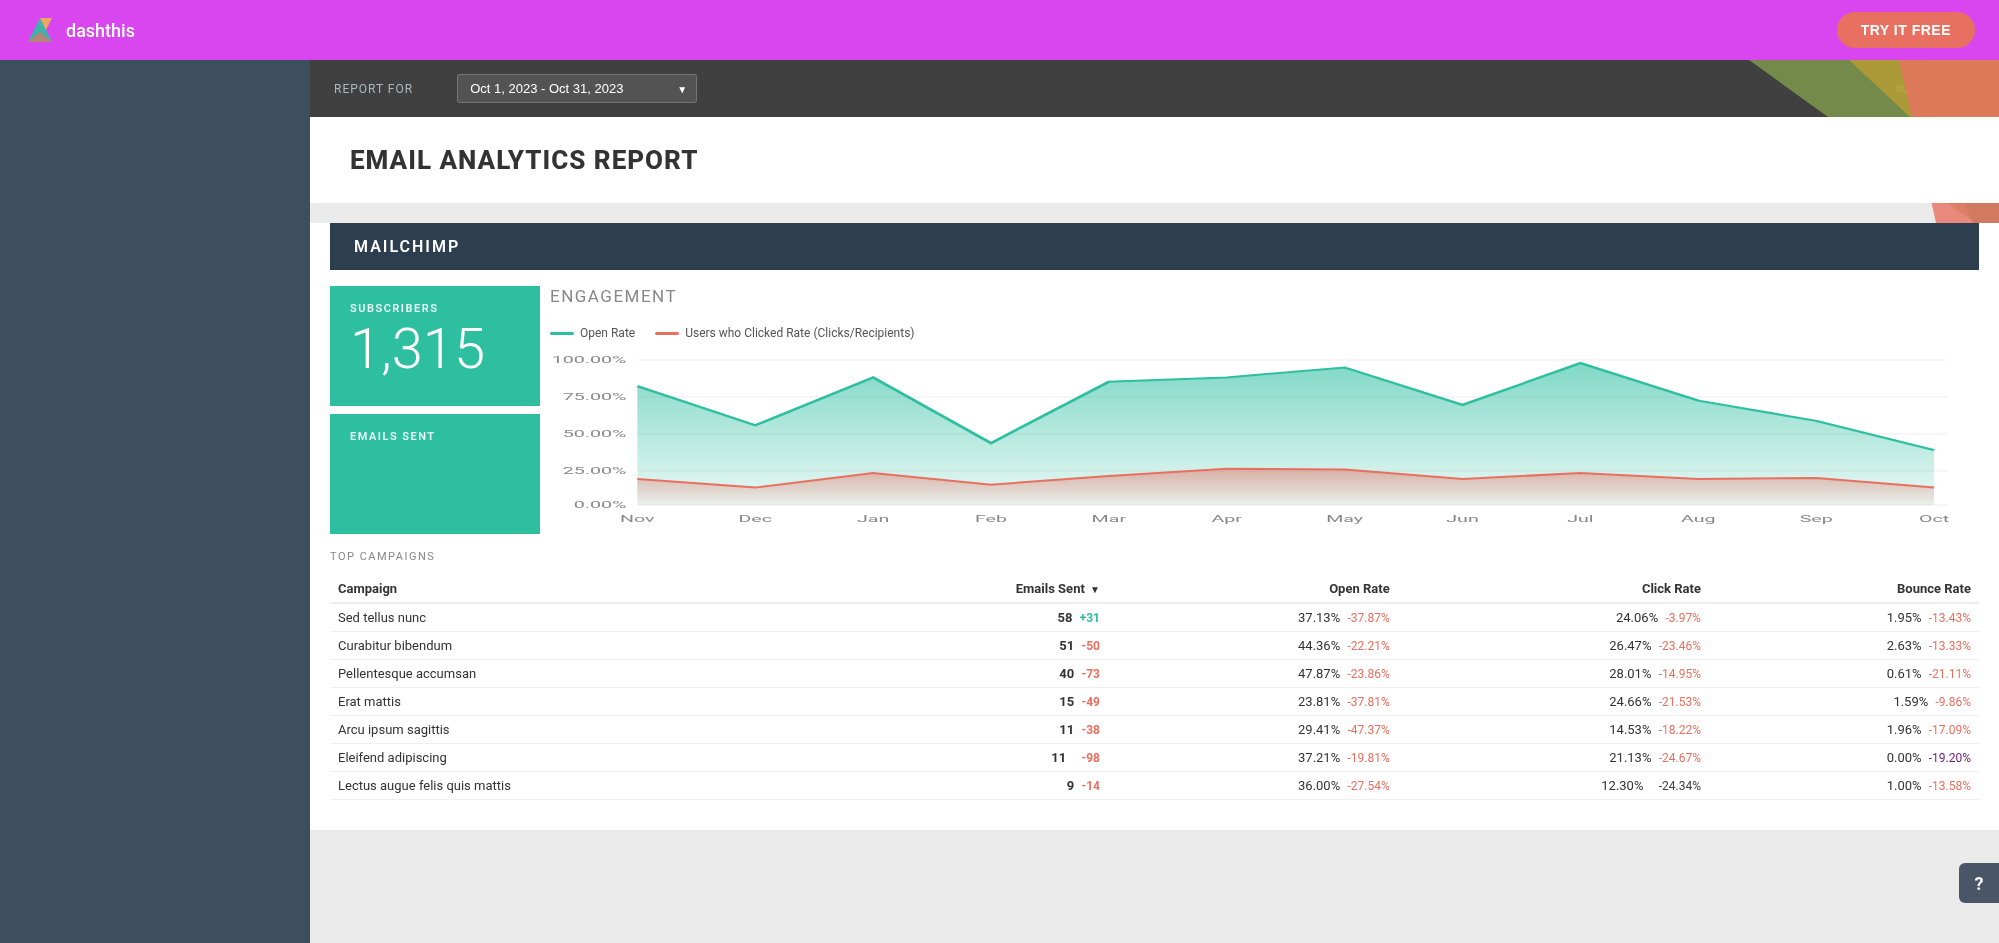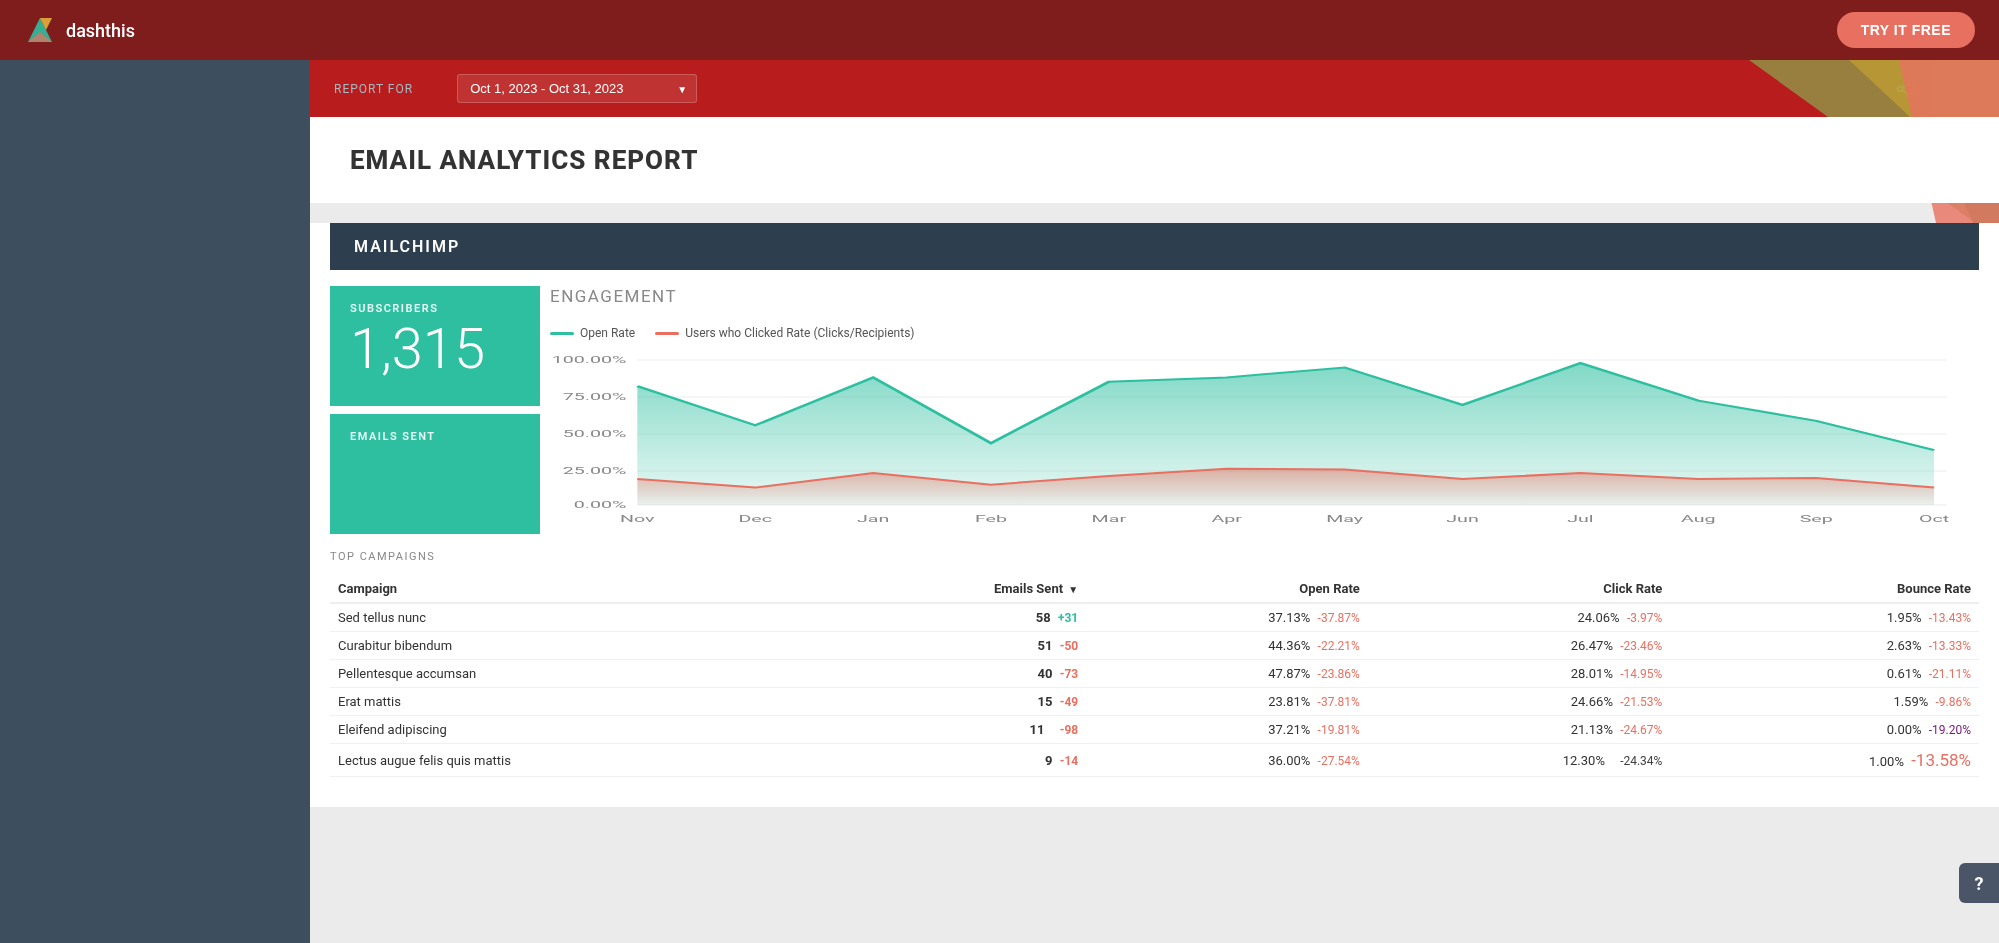--- a/index.html
+++ b/index.html
@@ -1,20 +1,20 @@
 <!DOCTYPE html>
 <html><head>
   <meta charset="utf-8">
   <style>
     * { margin: 0; padding: 0; box-sizing: border-box; }
     body { font-family: -apple-system, BlinkMacSystemFont, 'Segoe UI', Roboto, sans-serif; background: #e8e8e8; width: 1999px; min-height: 943px; overflow-x: hidden; }
 
     
     .top-nav {
-      background: #7f1d1d;
+      background: #d946ef;
       height: 60px;
       display: flex;
       align-items: center;
       padding: 0 24px;
       position: relative;
     }
     .logo-area {
       display: flex;
       align-items: center;
       gap: 10px;
@@ -61,21 +61,21 @@
 
     
     .main-content {
       flex: 1;
       background: #ebebeb;
       position: relative;
     }
 
     
     .report-header {
-      background: #b91c1c;
+      background: #404040;
       padding: 14px 24px;
       display: flex;
       align-items: center;
       gap: 16px;
       position: relative;
     }
     .report-for-label {
       color: #aab8c2;
       font-size: 12px;
       text-transform: uppercase;
@@ -532,20 +532,35 @@
         <span style="color:#e87060;font-size:12px;margin-left:4px;">-37.81%</span>
       </td>
       <td class="right">24.66%
         <span style="color:#e87060;font-size:12px;margin-left:4px;">-21.53%</span>
       </td>
       <td class="right">1.59%
         <span style="color:#e87060;font-size:12px;margin-left:4px;">-9.86%</span>
       </td>
     </tr>
               <tr>
+      <td>Arcu ipsum sagittis</td>
+      <td class="right bold">11
+        <span style="color:#e87060;font-size:12px;margin-left:4px;">-38</span>
+      </td>
+      <td class="right">29.41%
+        <span style="color:#e87060;font-size:12px;margin-left:4px;">-47.37%</span>
+      </td>
+      <td class="right">14.53%
+        <span style="color:#e87060;font-size:12px;margin-left:4px;">-18.22%</span>
+      </td>
+      <td class="right">1.96%
+        <span style="color:#e87060;font-size:12px;margin-left:4px;">-17.09%</span>
+      </td>
+    </tr>
+              <tr>
       <td>Eleifend adipiscing</td>
       <td class="right bold">11
         <span style="color:#e87060;font-size:12px;margin-left:12px;">-98</span>
       </td>
       <td class="right">37.21%
         <span style="color:#e87060;font-size:12px;margin-left:4px;">-19.81%</span>
       </td>
       <td class="right">21.13%
         <span style="color:#e87060;font-size:12px;margin-left:4px;">-24.67%</span>
       </td>
@@ -558,21 +573,21 @@
       <td class="right bold">9
         <span style="color:#e87060;font-size:12px;margin-left:4px;">-14</span>
       </td>
       <td class="right">36.00%
         <span style="color:#e87060;font-size:12px;margin-left:4px;">-27.54%</span>
       </td>
       <td class="right">12.30%
         <span style="color:#404040;font-size:12px;margin-left:12px;">-24.34%</span>
       </td>
       <td class="right">1.00%
-        <span style="color:#e87060;font-size:17px;margin-left:4px;margin-top:24px;">-13.58%</span>
+        <span style="color:#e87060;font-size:12px;margin-left:4px;margin-top:24px;">-13.58%</span>
       </td>
     </tr>
             </tbody>
         </table>
       </div>
 
     </div>
   </div>
 </div>
 

